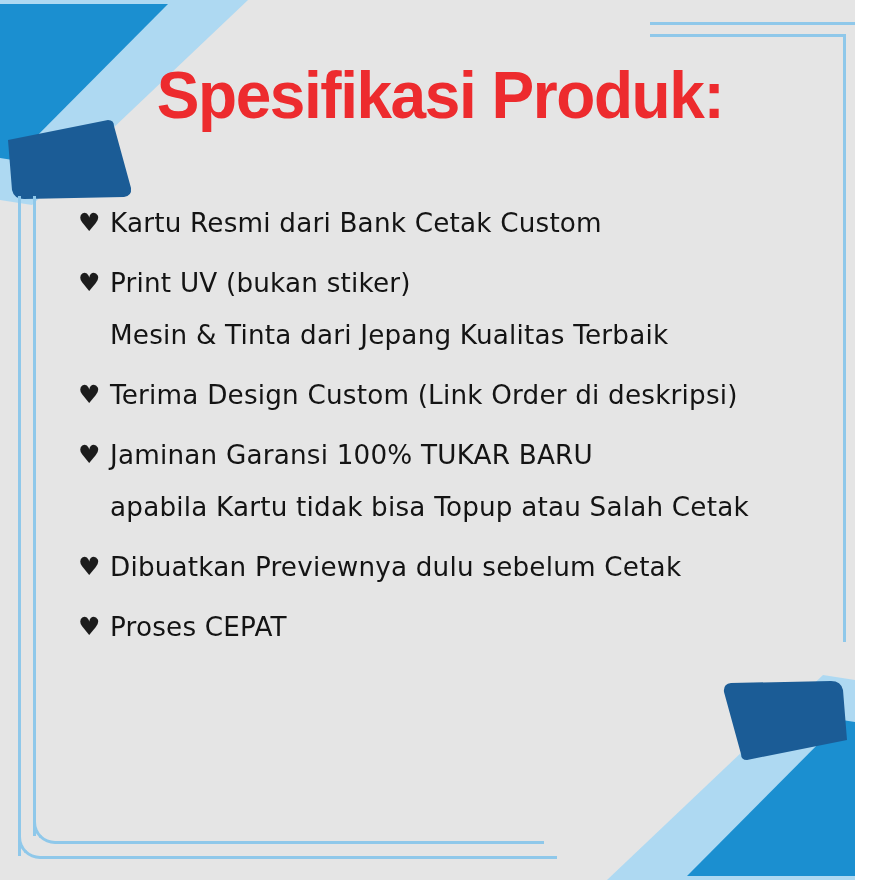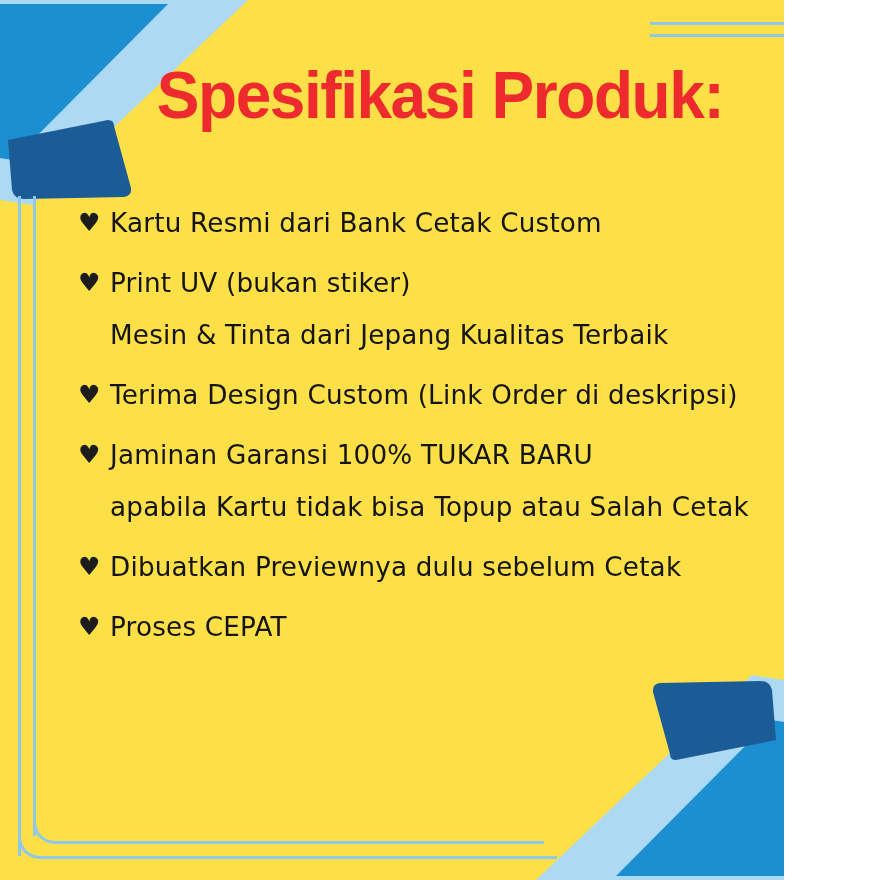--- a/index.html
+++ b/index.html
@@ -2,23 +2,23 @@
 <html><head>
 <meta charset="utf-8">
 <style>
   html, body {
     margin: 0;
     padding: 0;
     background: #ffffff;
   }
   #poster {
     position: relative;
-    width: 784px;
+    width: 855px;
     height: 880px;
-    background: #fde047;
+    background: #e5e5e5;
     overflow: hidden;
     font-family: "DejaVu Sans", sans-serif;
   }
 
   
   .deco {
     position: absolute;
     pointer-events: none;
   }
   .deco svg { display: block; }

